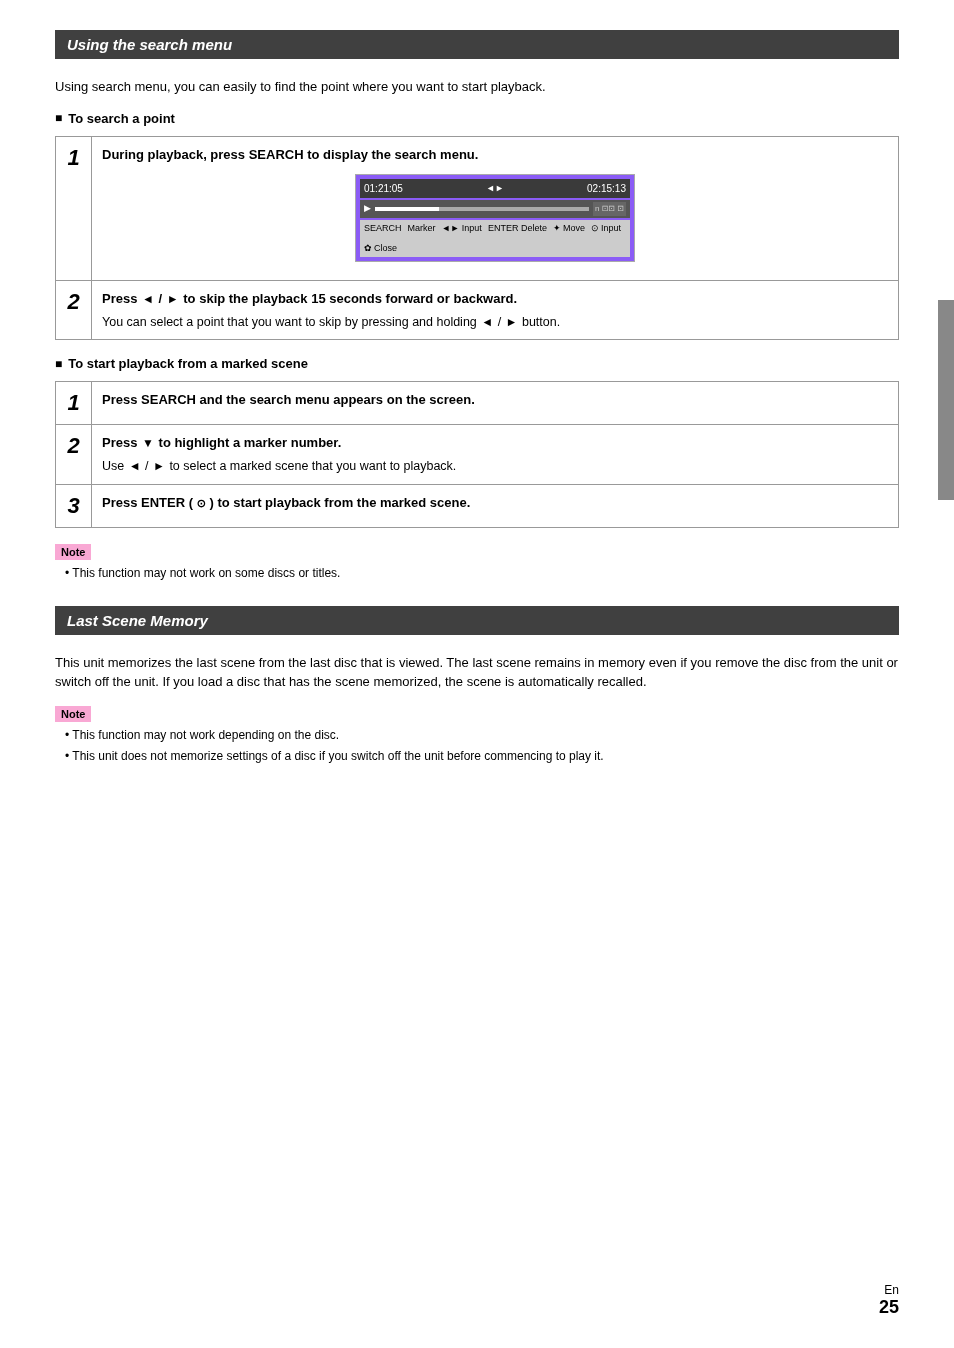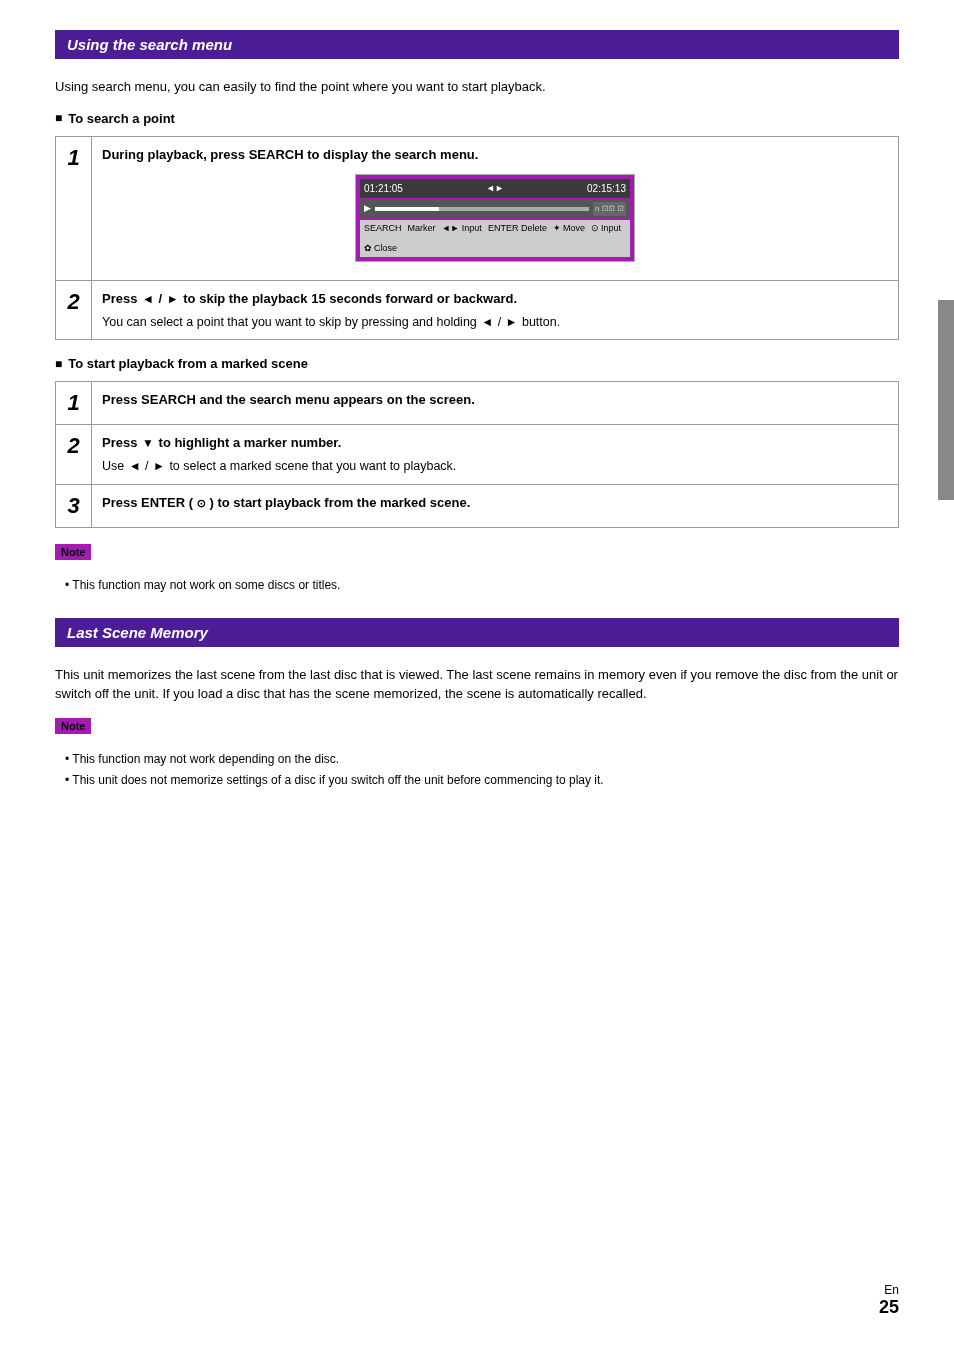--- a/index.html
+++ b/index.html
@@ -10,21 +10,21 @@
       font-family: Arial, Helvetica, sans-serif;
       font-size: 13px;
       color: #000;
       position: relative;
     }
     .page {
       padding: 30px 55px 50px 55px;
       max-width: 954px;
     }
     .section-header {
-      background: #4c1d95;
+      background: #404040;
       color: #fff;
       font-style: italic;
       font-weight: bold;
       font-size: 15px;
       padding: 6px 12px;
       margin-bottom: 18px;
     }
     .intro-text {
       font-size: 13px;
       line-height: 1.5;
@@ -69,21 +69,21 @@
     }
     .step-content strong {
       font-weight: bold;
     }
     .step-content p {
       margin-top: 4px;
       font-size: 12.5px;
     }
     
     .search-screen {
-      background: #a21caf;
+      background: #8b5cf6;
       border: 1px solid #aaa;
       width: 280px;
       margin: 10px auto;
       padding: 4px;
       font-size: 10px;
     }
     .search-screen-time {
       background: #3a3a3a;
       color: #fff;
       text-align: center;
@@ -116,26 +116,26 @@
     }
     .search-controls {
       background: #ccc;
       font-size: 9px;
       padding: 2px 4px;
       display: flex;
       gap: 6px;
       flex-wrap: wrap;
     }
     .note-box {
-      background: #a21caf;
+      background: #f9a8d4;
       font-size: 11px;
       font-weight: bold;
       padding: 2px 6px;
       display: inline-block;
-      margin-bottom: 16px;
+      margin-bottom: 4px;
     }
     .note-item {
       font-size: 12px;
       line-height: 1.5;
       margin-left: 10px;
       text-indent: -10px;
       padding-left: 10px;
       margin-bottom: 3px;
     }
     .note-item::before {

